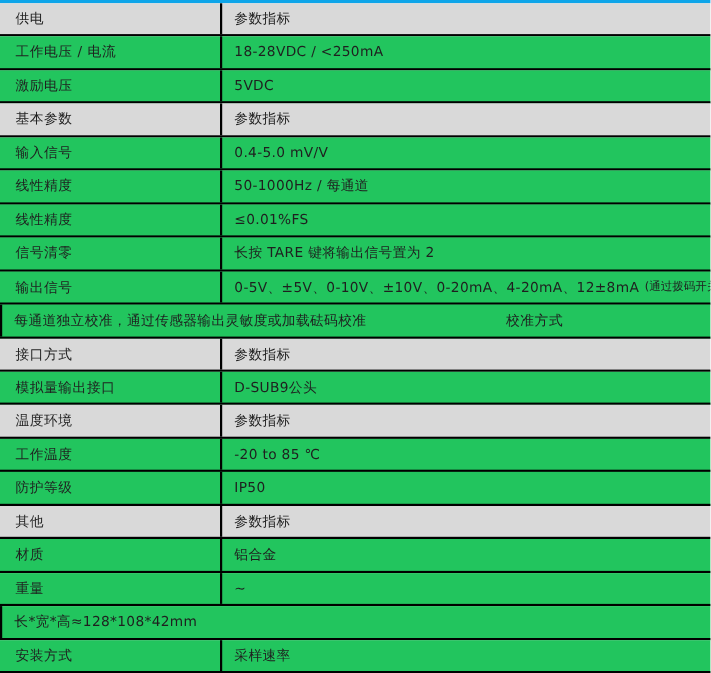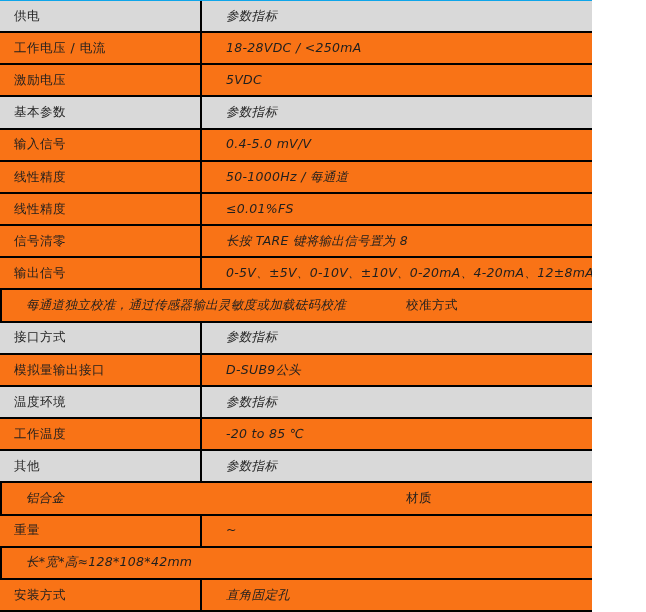--- a/index.html
+++ b/index.html
@@ -5,35 +5,35 @@
   html, body {
     margin: 0;
     padding: 0;
     background: #ffffff;
     width: 646px;
     height: 612px;
     overflow: hidden;
     font-family: "DejaVu Sans", "Liberation Sans", sans-serif;
   }
   .spec-table {
-    width: 592px;
+    width: 646px;
     height: 612px;
     display: flex;
     flex-direction: column;
     box-sizing: border-box;
-    border-top: 1px solid #0ea5e9;
+    border-top: 3px solid #0ea5e9;
     color: var(--text-color, #1f1f1f);
   }
   .row {
     flex: 1 1 0;
     display: flex;
     align-items: stretch;
     border-bottom: 2px solid var(--border-color, #000000);
     box-sizing: border-box;
-    background: #f97316;
+    background: #22c55e;
   }
   .row.section {
     background: var(--section-bg, #d9d9d9);
   }
   .cell {
     display: flex;
     align-items: center;
     box-sizing: border-box;
     font-size: 12.5px;
     line-height: 1;
@@ -42,23 +42,22 @@
   }
   .cell.label {
     width: 200px;
     min-width: 200px;
     padding-left: 14px;
     letter-spacing: 0.5px;
   }
   .cell.value {
     flex: 1;
     border-left: 2px solid var(--border-color, #000000);
-    padding-left: 24px;
+    padding-left: 11px;
     letter-spacing: 0.3px;
-    font-style: italic;
   }
   .note {
     font-size: 10.5px;
     margin-left: 5px;
     letter-spacing: 0;
   }
 </style>
 </head>
 <body>
 
@@ -101,21 +100,21 @@
     </div>
     <div class="row">
       <div class="cell label">线性精度</div>
       <div class="cell value">
         <span>≤0.01%FS</span>
       </div>
     </div>
     <div class="row">
       <div class="cell label">信号清零</div>
       <div class="cell value">
-        <span>长按 TARE 键将输出信号置为 8</span>
+        <span>长按 TARE 键将输出信号置为 2</span>
       </div>
     </div>
     <div class="row">
       <div class="cell label">输出信号</div>
       <div class="cell value">
         <span>0-5V、±5V、0-10V、±10V、0-20mA、4-20mA、12±8mA</span>
         <span class="note">(通过拨码开关选调)</span>
       </div>
     </div>
     <div class="row">
@@ -141,42 +140,48 @@
       <div class="cell value">
         <span>参数指标</span>
       </div>
     </div>
     <div class="row">
       <div class="cell label">工作温度</div>
       <div class="cell value">
         <span>-20 to 85 ℃</span>
       </div>
     </div>
+    <div class="row">
+      <div class="cell label">防护等级</div>
+      <div class="cell value">
+        <span>IP50</span>
+      </div>
+    </div>
     <div class="row section">
       <div class="cell label">其他</div>
       <div class="cell value">
         <span>参数指标</span>
       </div>
     </div>
     <div class="row">
+      <div class="cell label">材质</div>
       <div class="cell value">
         <span>铝合金</span>
       </div>
-      <div class="cell label">材质</div>
     </div>
     <div class="row">
       <div class="cell label">重量</div>
       <div class="cell value">
         <span>~</span>
       </div>
     </div>
     <div class="row">
       <div class="cell value">
         <span>长*宽*高≈128*108*42mm</span>
       </div>
     </div>
     <div class="row">
       <div class="cell label">安装方式</div>
       <div class="cell value">
-        <span>直角固定孔</span>
+        <span>采样速率</span>
       </div>
     </div>
   </div>
 
 </body></html>

